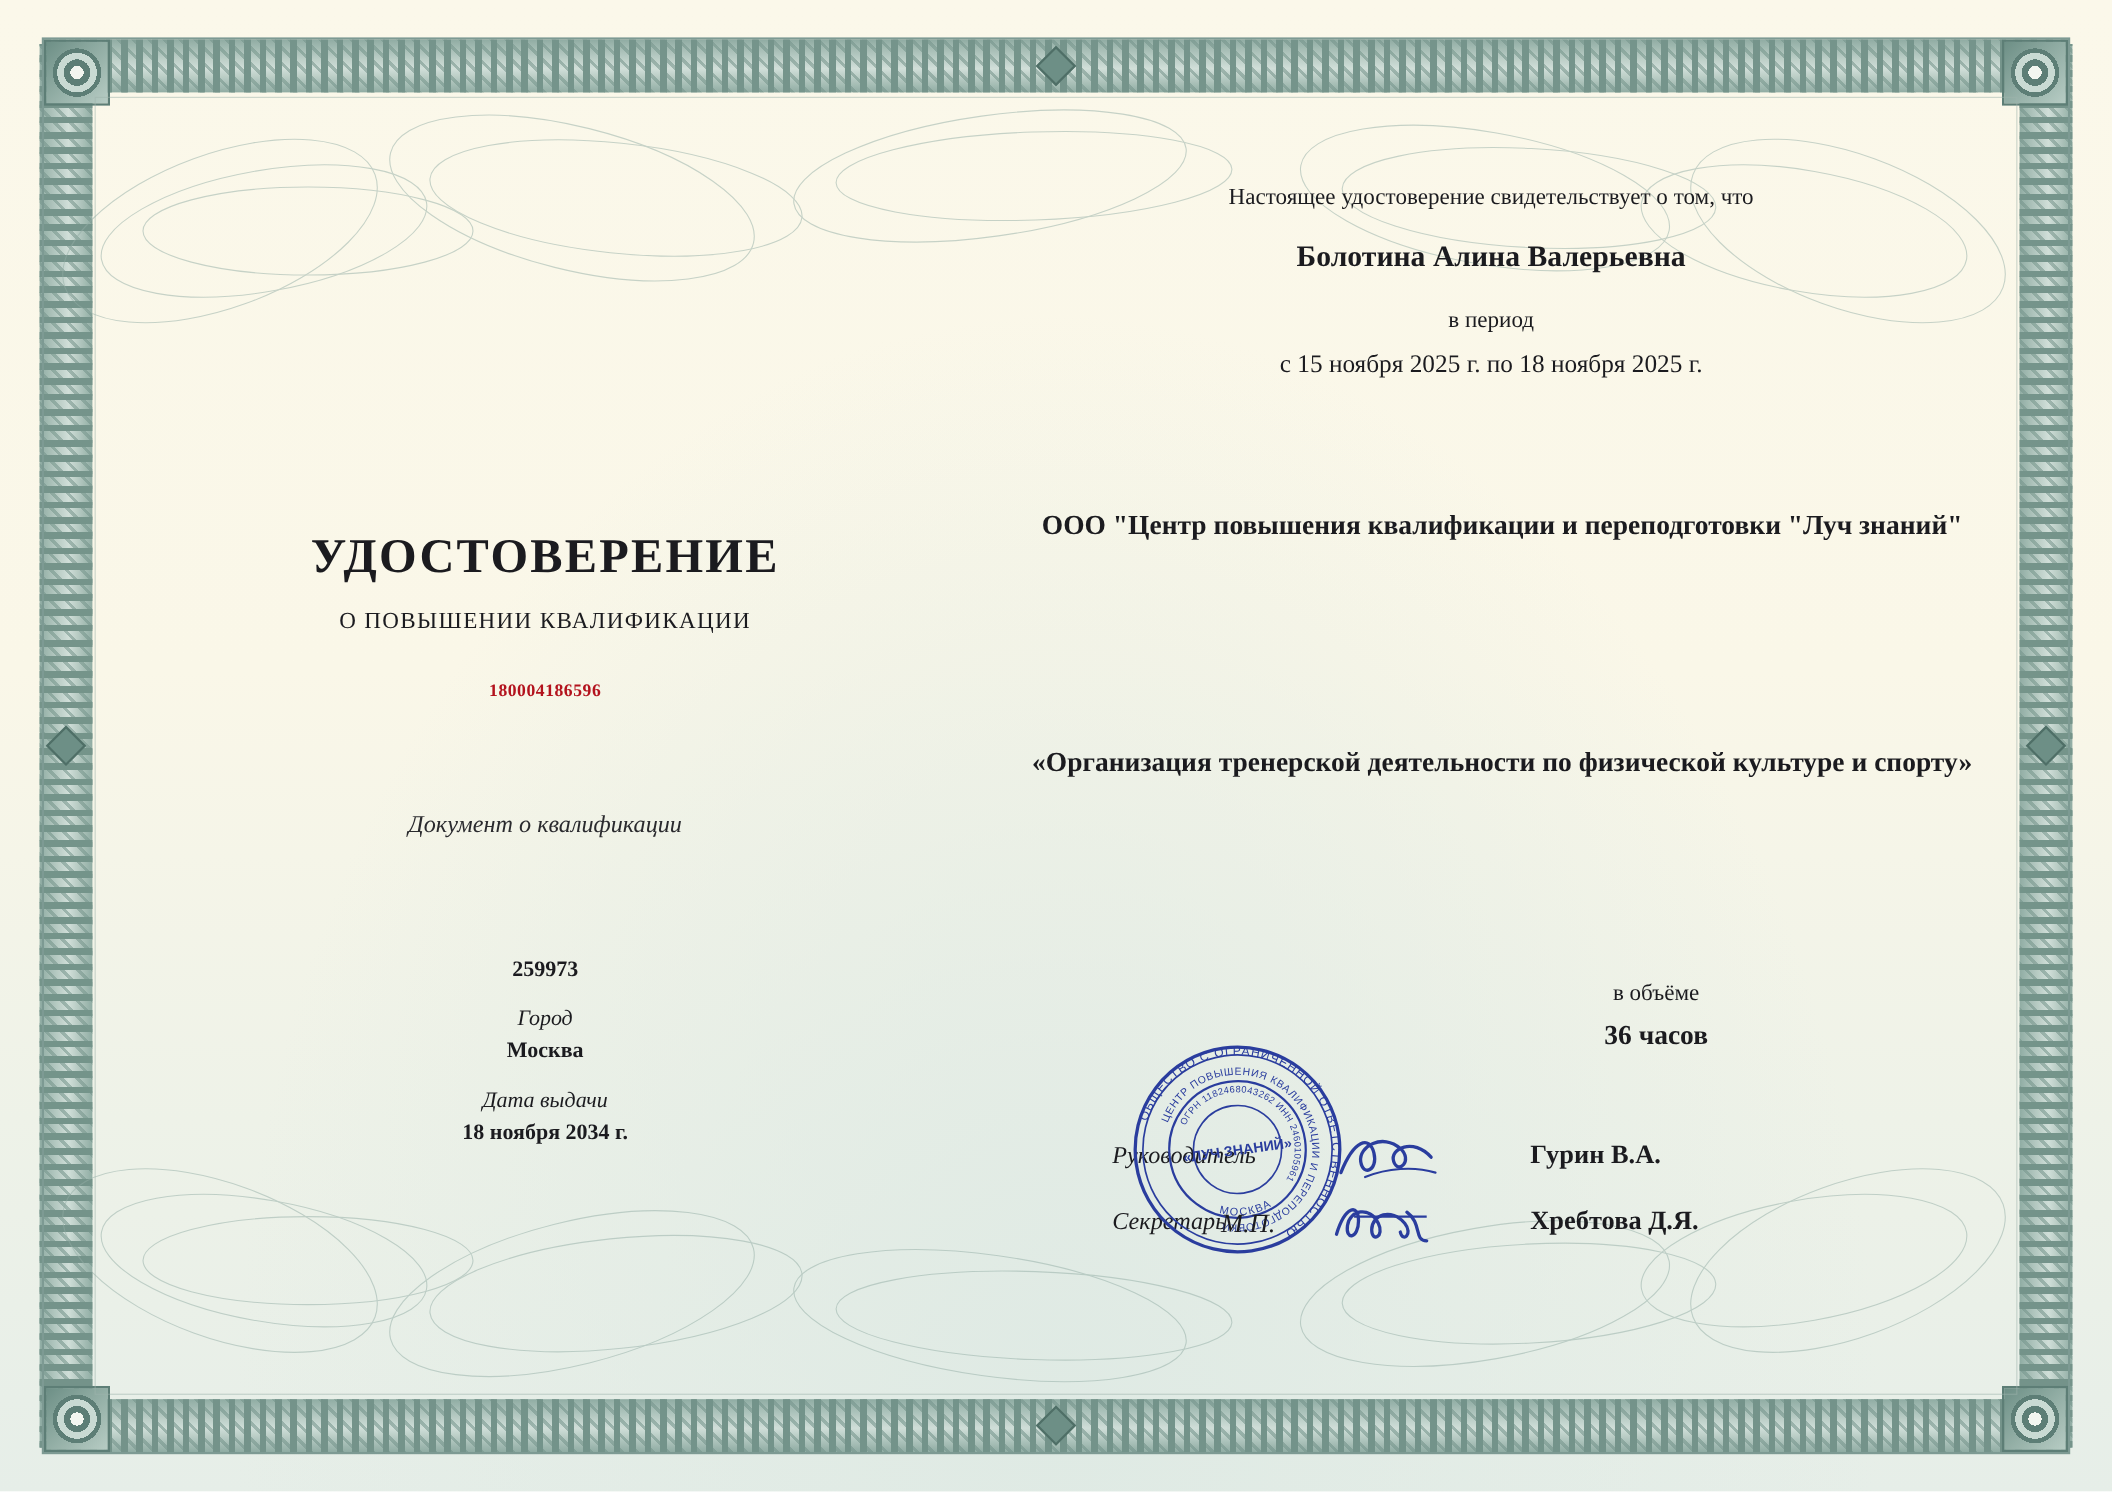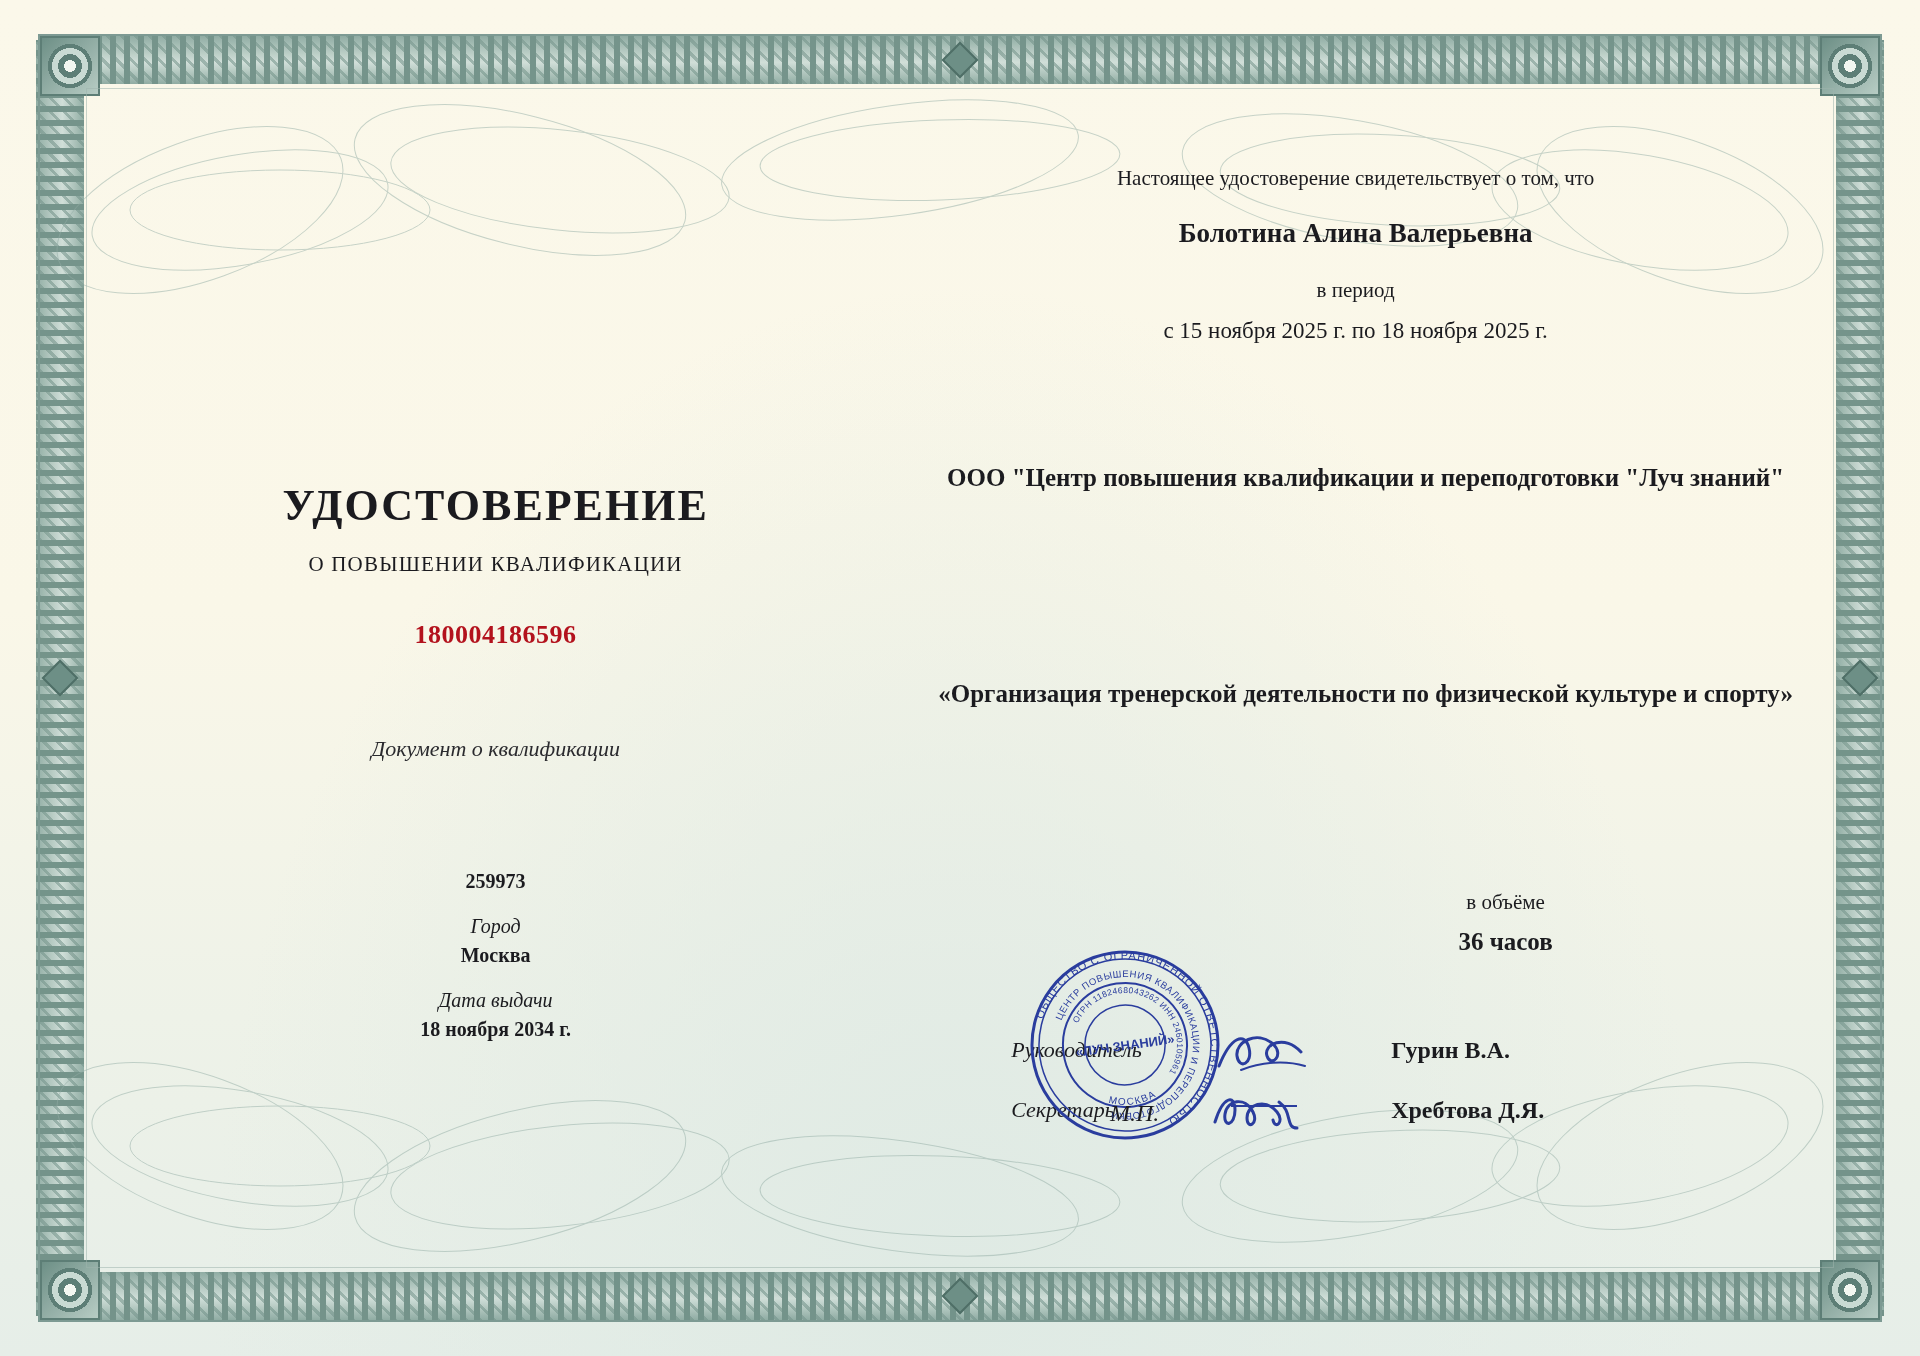--- a/index.html
+++ b/index.html
@@ -135,21 +135,21 @@
     font-size: 21px;
     letter-spacing: 1.2px;
     color: #1b1b1f;
   }
   .serial {
     position: absolute;
     top: 520px;
     left: 0;
     width: 100%;
     text-align: center;
-    font-size: 26px;
+    font-size: 16px;
     font-weight: bold;
     color: #b3121d;
     letter-spacing: .5px;
   }
   .doc-kind {
     position: absolute;
     top: 636px;
     left: 0;
     width: 100%;
     text-align: center;

